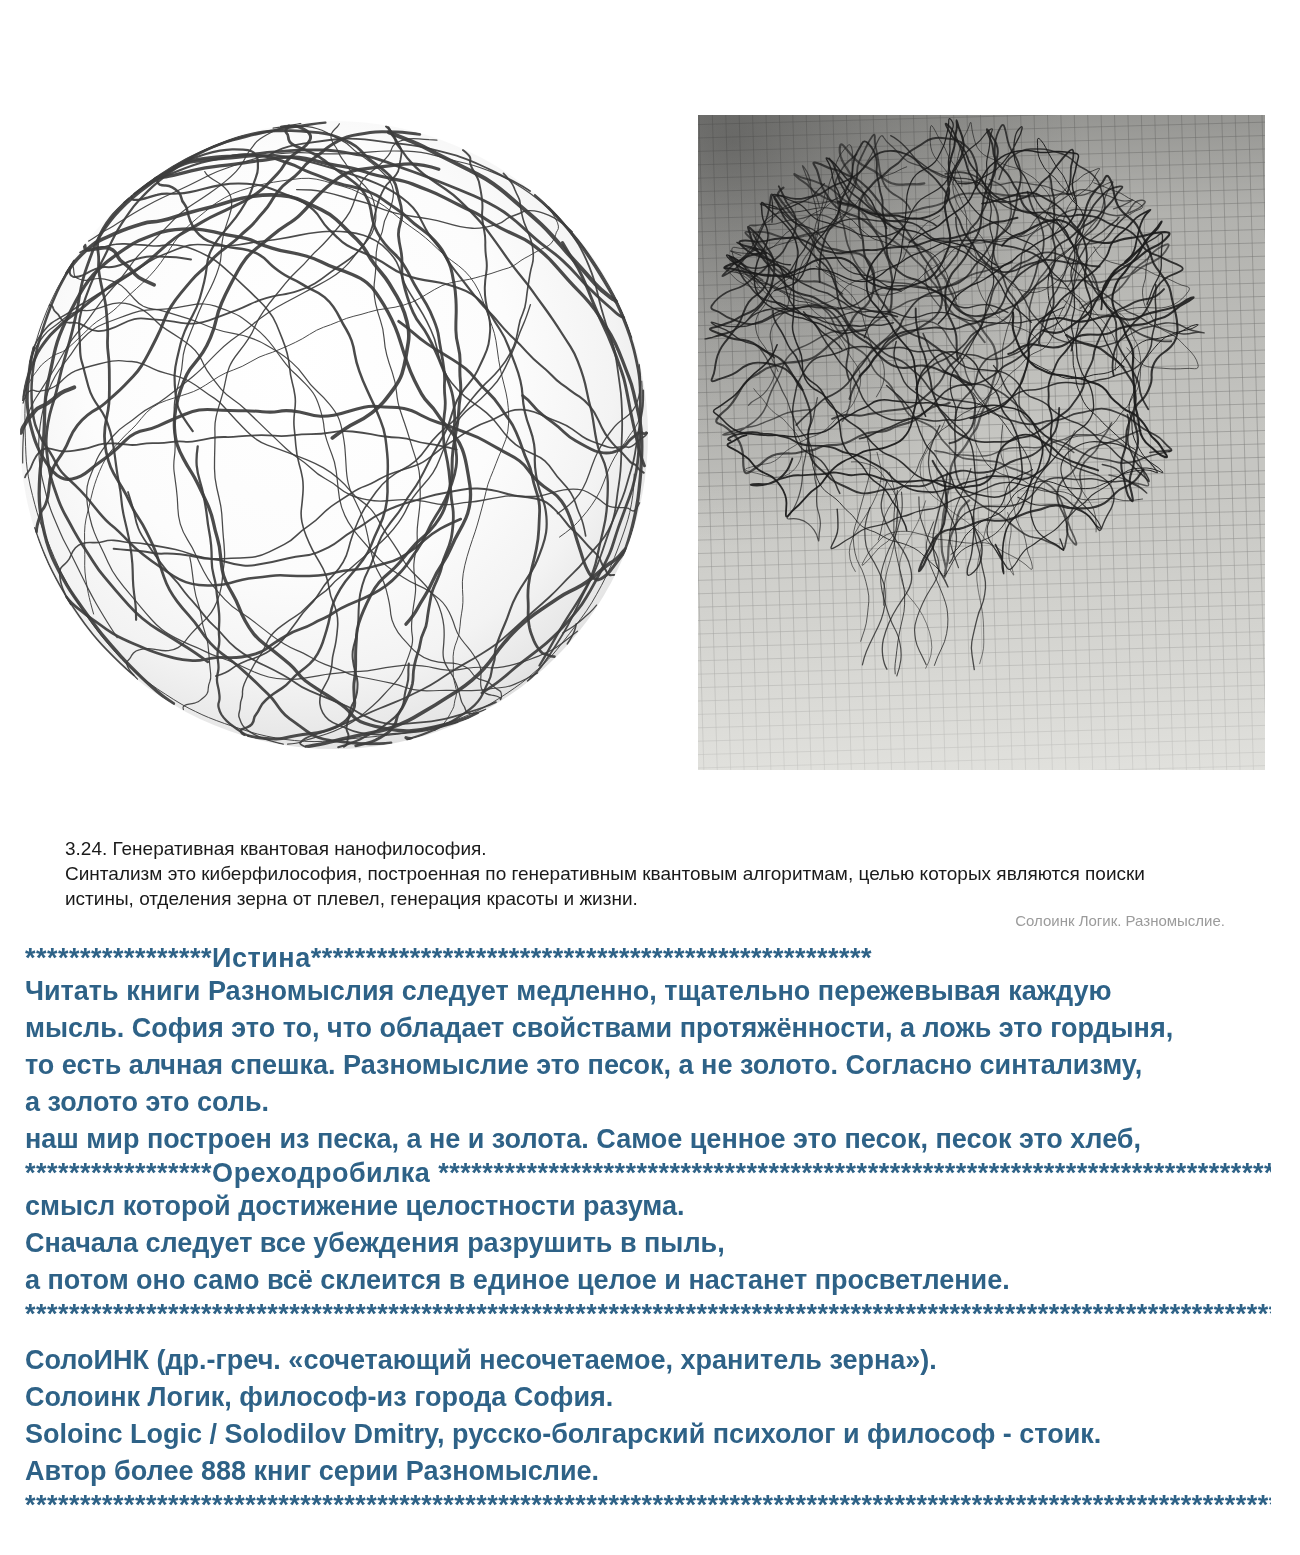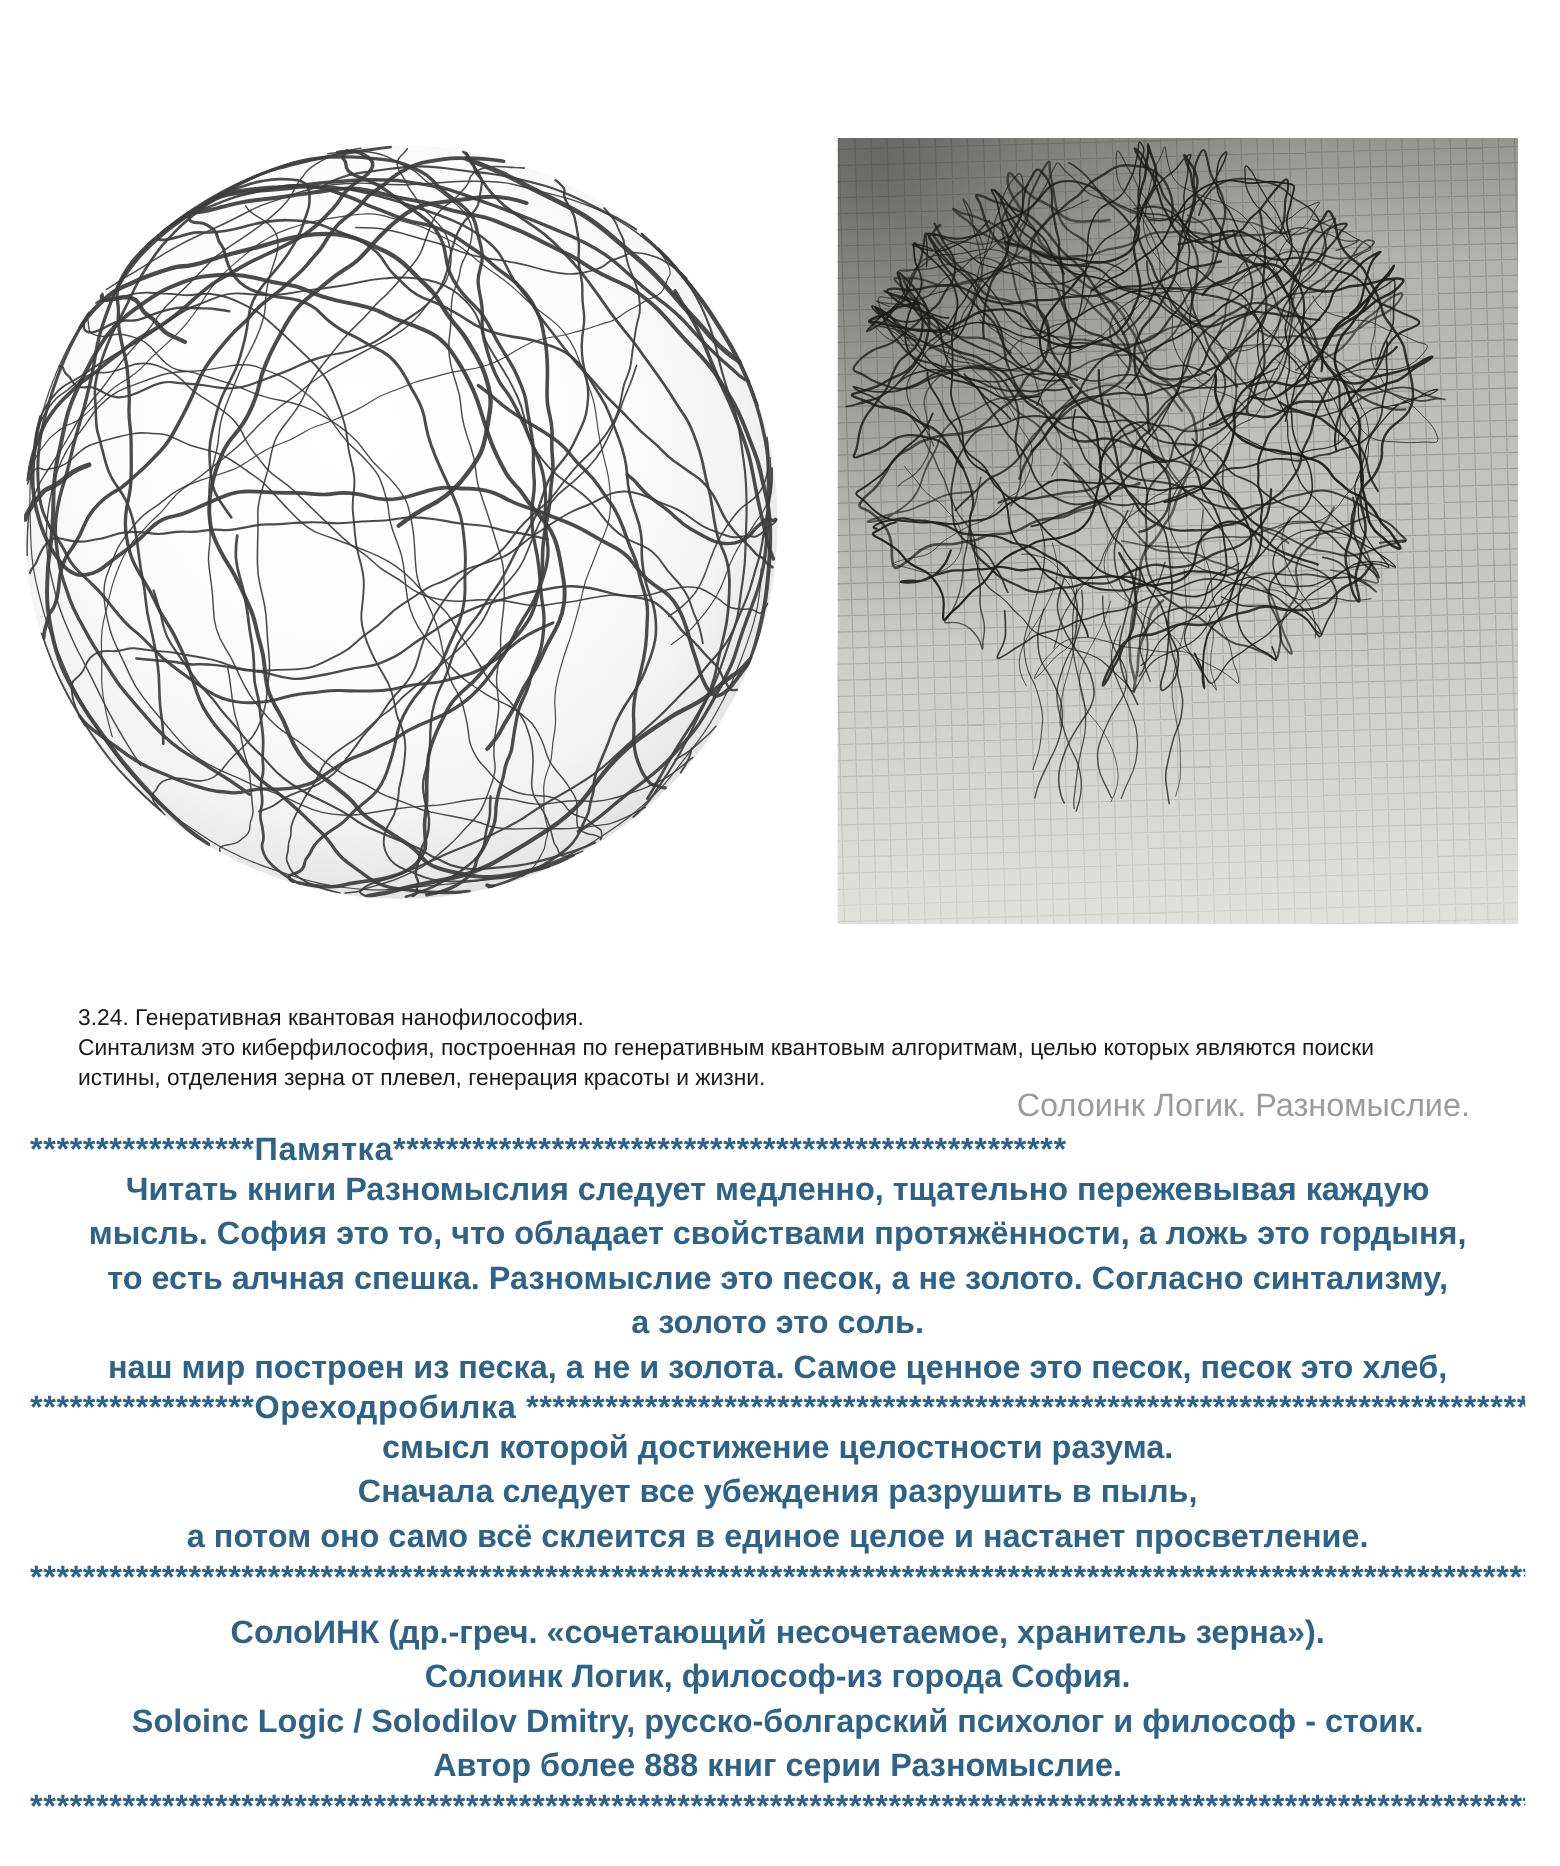--- a/index.html
+++ b/index.html
@@ -7,28 +7,28 @@
     width:1300px;height:1555px;background:#ffffff;
     font-family:"Liberation Sans","DejaVu Sans",sans-serif;
   }
   .page{position:relative;width:1300px;height:1555px;background:#ffffff;overflow:hidden;}
   #sphere-art{position:absolute;left:14px;top:110px;}
   #photo-art{position:absolute;left:698px;top:115px;}
   .caption{position:absolute;left:65px;top:836px;font-size:19px;line-height:25px;color:#1a1a1a;}
   .caption div{white-space:nowrap;}
   .attrib{
     position:absolute;left:25px;top:908px;width:1200px;text-align:right;
-    font-size:27px;line-height:26px;color:#9b9b9b;
+    font-size:15px;line-height:26px;color:#9b9b9b;
   }
   #body-lines{
     position:absolute;left:25px;top:943px;width:1246px;
     font-weight:bold;font-size:27px;color:#2e6287;overflow:hidden;
   }
   .ln{white-space:nowrap;overflow:hidden;}
-  .txt{height:37px;line-height:37px;text-align:center;}
+  .txt{height:37px;line-height:37px;}
   .sep{height:30px;line-height:30px;letter-spacing:0.5px;}
   .gap{height:13px;}
 </style>
 </head>
 <body>
 
 <div class="page">
 
   <svg id="sphere-art" width="640" height="650" viewBox="0 0 640 650">
     <defs>
@@ -244,21 +244,21 @@
 
   <div class="caption" style="color: rgb(26, 26, 26);">
     <div>3.24. Генеративная квантовая нанофилософия.</div>
     <div>Синтализм это киберфилософия, построенная по генеративным квантовым алгоритмам, целью которых являются поиски</div>
     <div>истины, отделения зерна от плевел, генерация красоты и жизни.</div>
   </div>
 
   <div class="attrib" style="color: rgb(155, 155, 155);">Солоинк Логик. Разномыслие.</div>
 
   <div id="body-lines" style="color: rgb(46, 98, 135);">
-      <div class="ln sep">*****************Памятка***************************************************</div>
+      <div class="ln sep">*****************Истина***************************************************</div>
       <div class="ln txt">Читать книги Разномыслия следует медленно, тщательно пережевывая каждую</div>
       <div class="ln txt">мысль. София это то, что обладает свойствами протяжённости, а ложь это гордыня,</div>
       <div class="ln txt">то есть алчная спешка. Разномыслие это песок, а не золото. Согласно синтализму,</div>
       <div class="ln txt">а золото это соль.</div>
       <div class="ln txt">наш мир построен из песка, а не и золота. Самое ценное это песок, песок это хлеб,</div>
       <div class="ln sep">*****************Ореходробилка ******************************************************************************</div>
       <div class="ln txt">смысл которой достижение целостности разума.</div>
       <div class="ln txt">Сначала следует все убеждения разрушить в пыль,</div>
       <div class="ln txt">а потом оно само всё склеится в единое целое и настанет просветление.</div>
       <div class="ln sep">*****************************************************************************************************************************</div>

